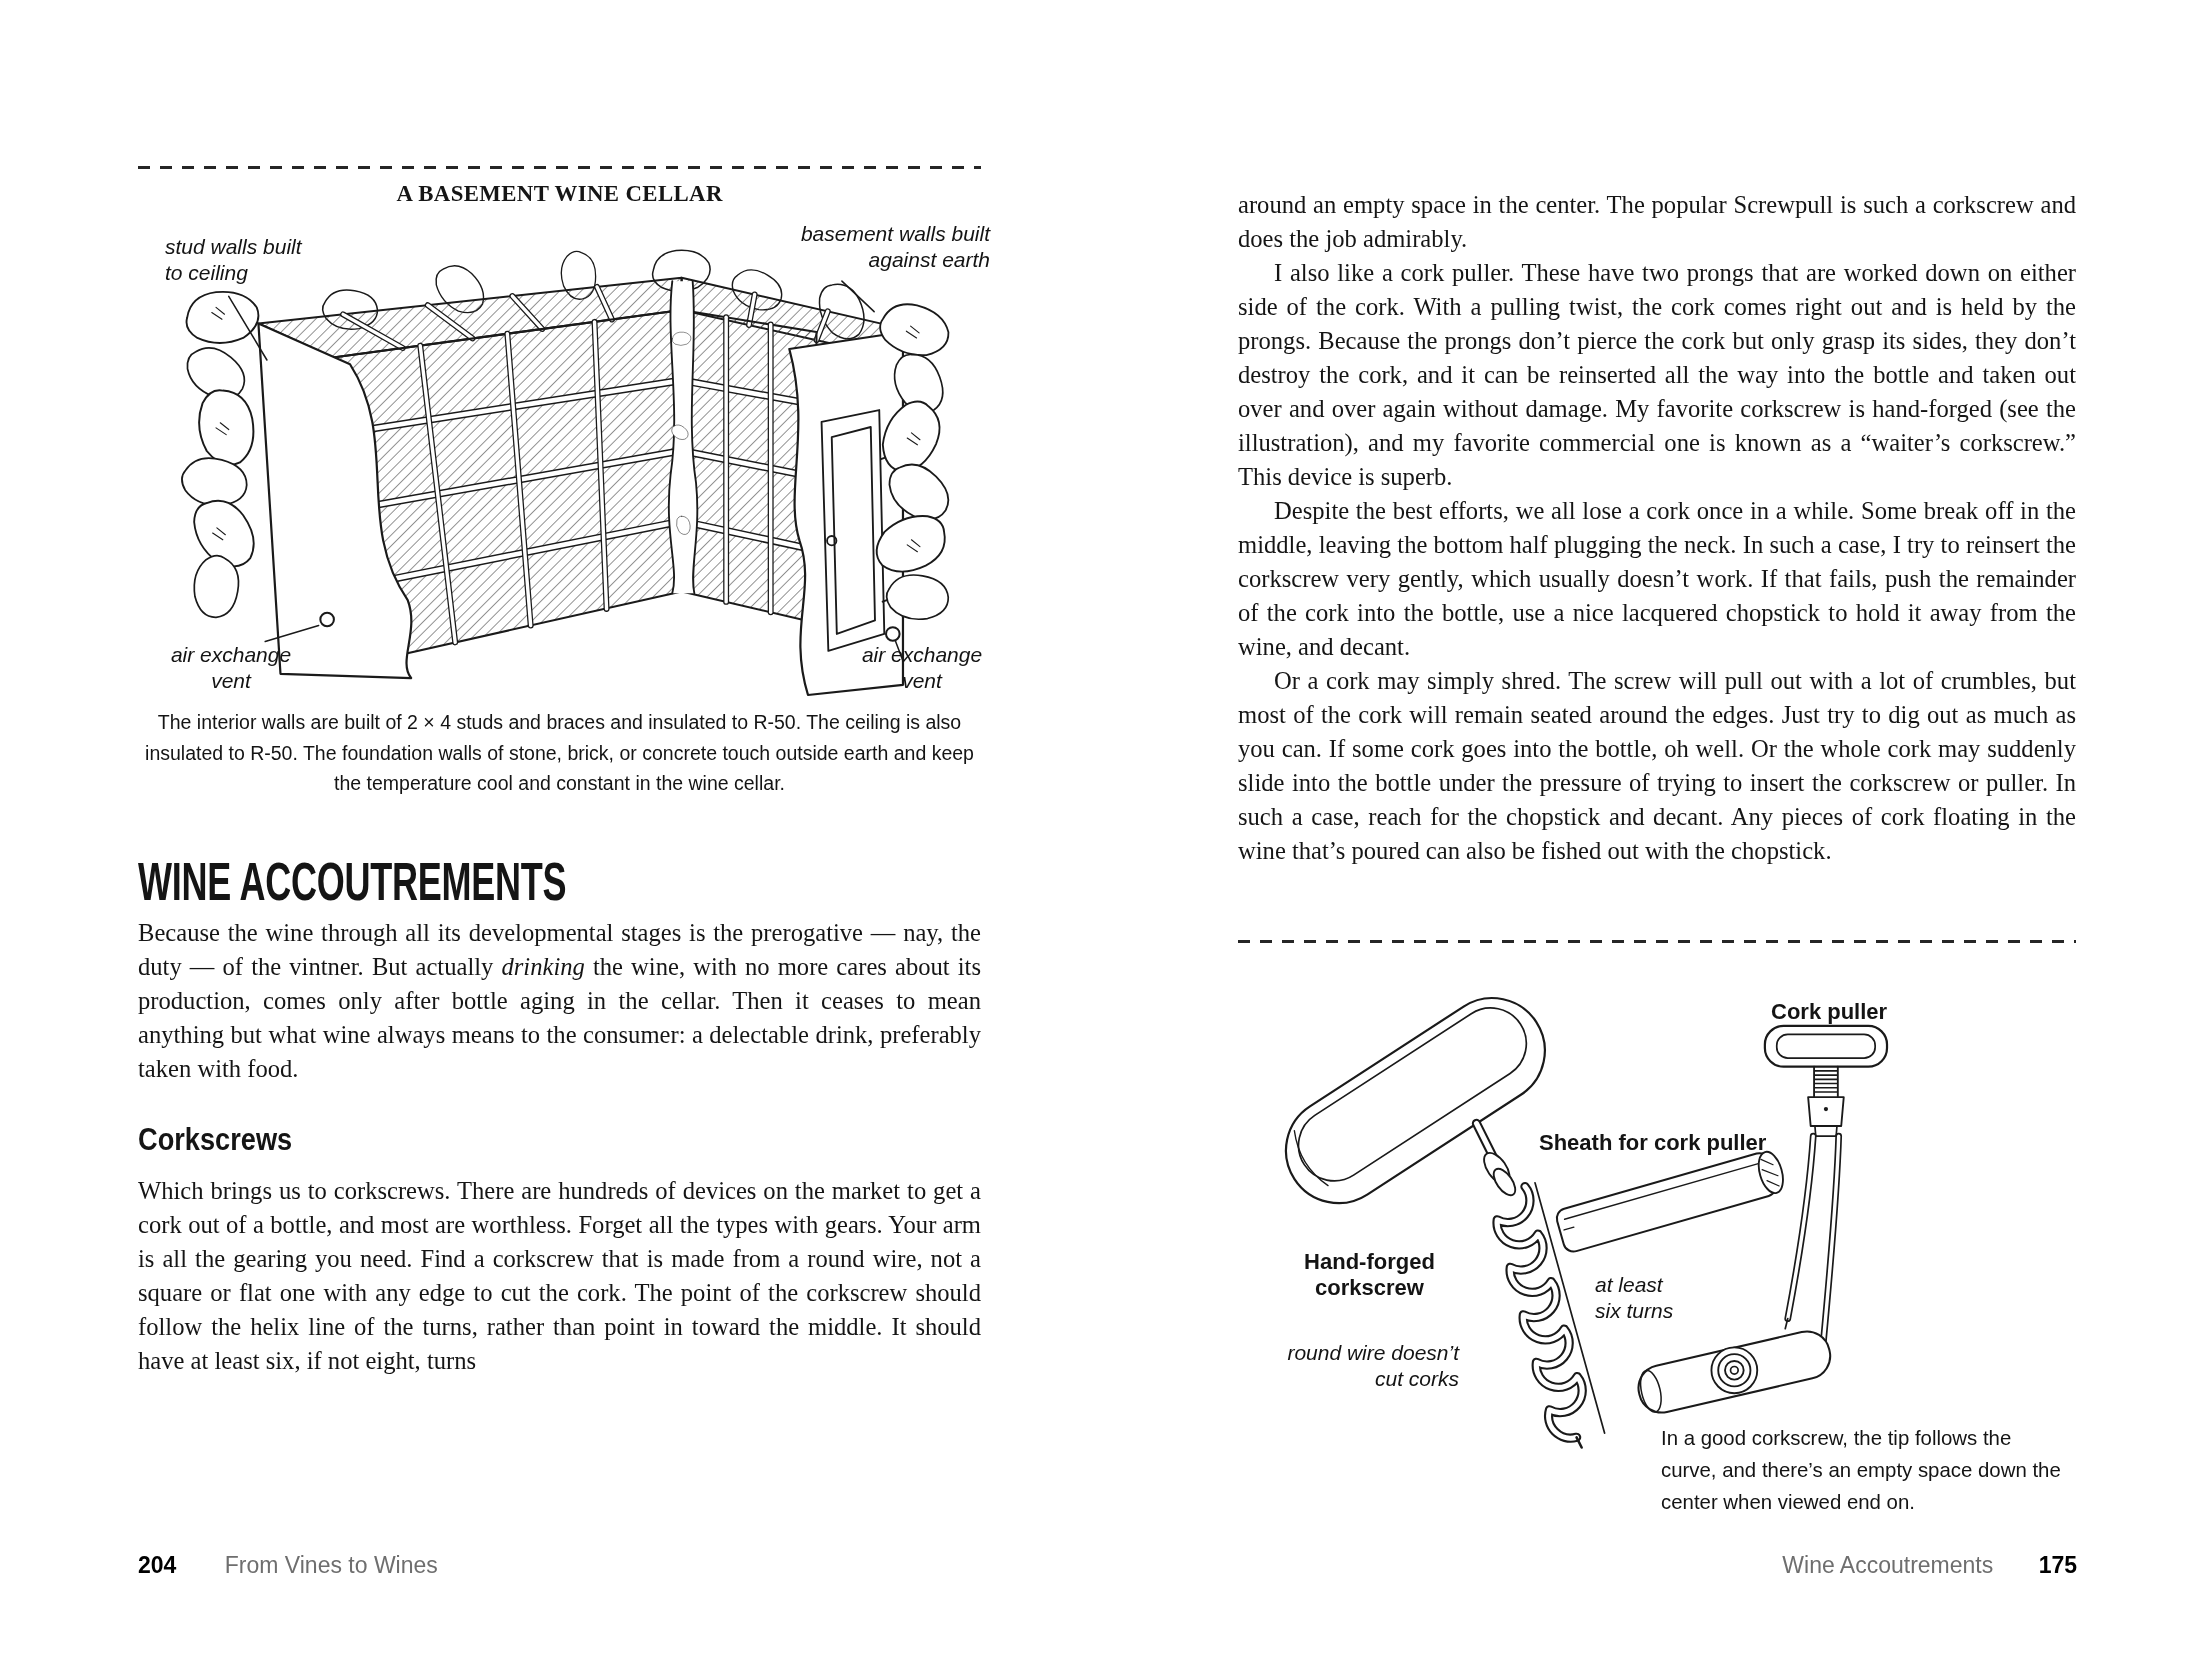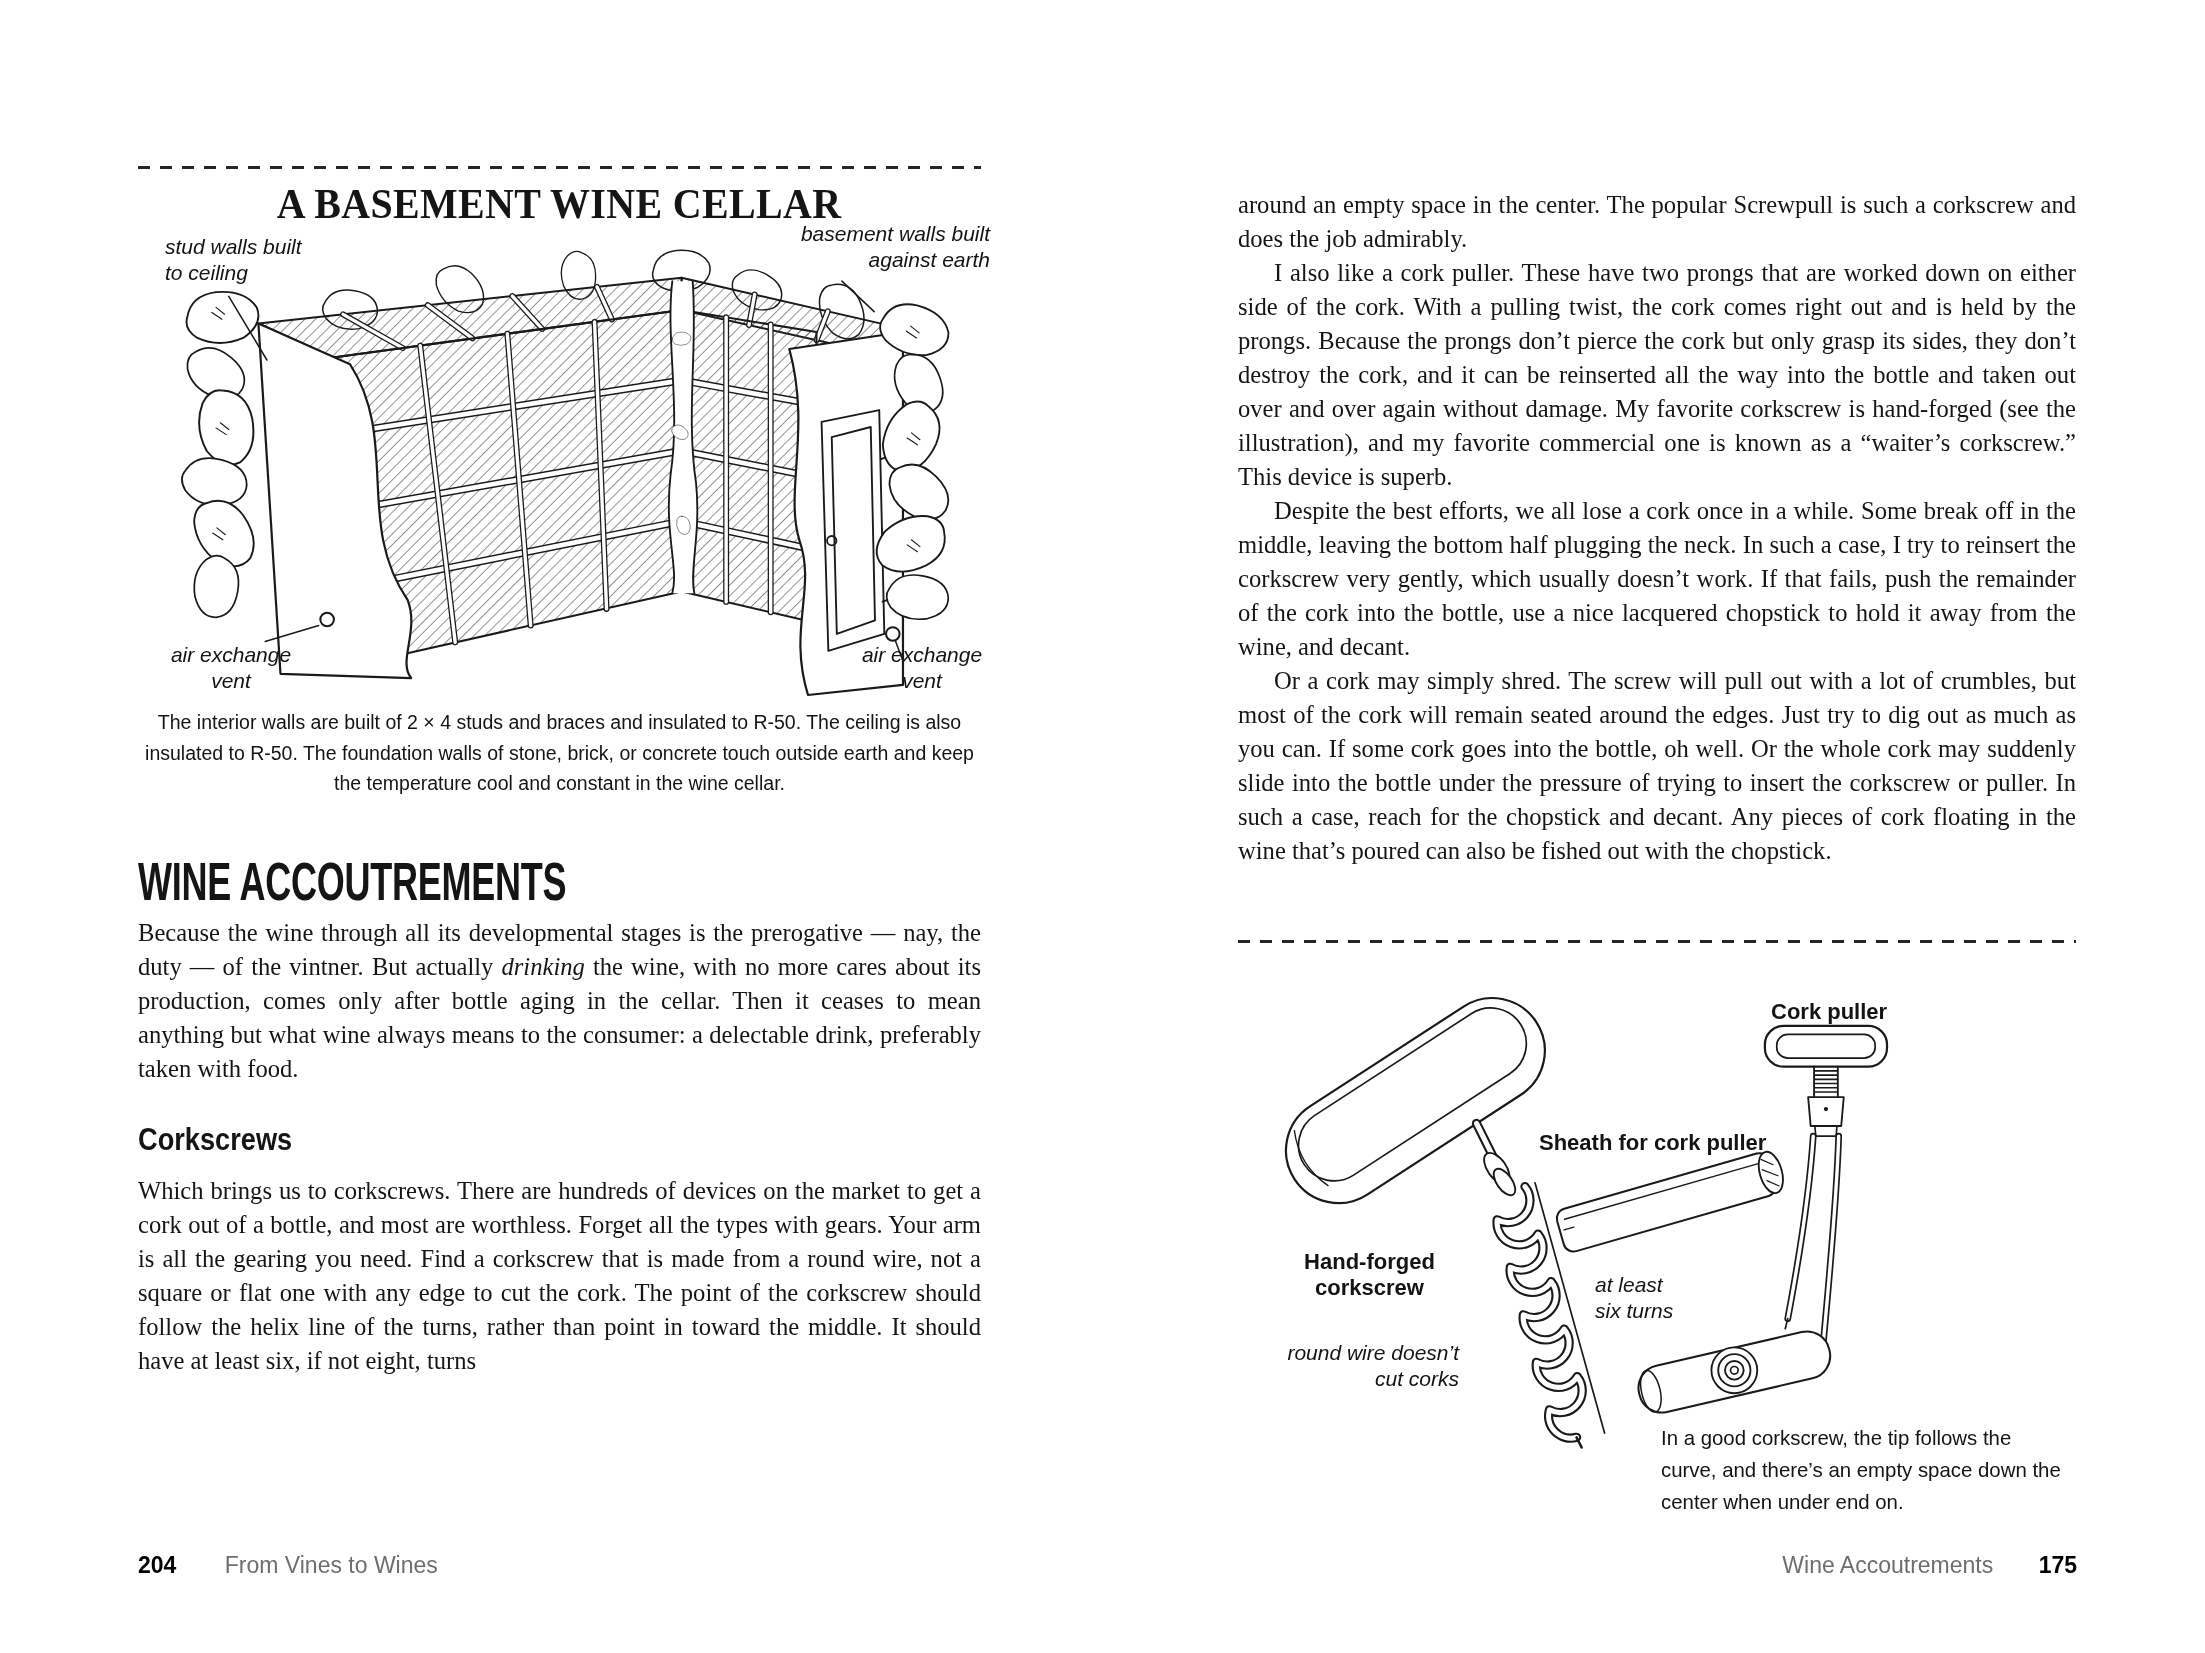--- a/index.html
+++ b/index.html
@@ -2,21 +2,21 @@
 <html style="font-size:13.6px"><head>
 <meta charset="utf-8">
 <style>
   html,body{margin:0;padding:0;background:#ffffff;}
   .page{position:relative;width:2205px;height:1654px;background:#fff;overflow:hidden;
         font-family:"Liberation Serif", serif;color:#151515;}
   .abs{position:absolute;}
   
   .rule-dashed{height:2.5px;background:repeating-linear-gradient(to right,#262626 0 12px,transparent 12px 22px);}
   
-  .fig-title{width:843px;text-align:center;font-weight:bold;font-size:42px;letter-spacing:0.4px;}
+  .fig-title{width:843px;text-align:center;font-weight:bold;font-size:24px;letter-spacing:0.4px;}
   .fig-title>span{display:inline-block;transform:scaleX(.95);transform-origin:center;}
   
   .heading span{display:inline-block;font-family:"Liberation Sans",sans-serif;font-weight:bold;
        font-size:53px;letter-spacing:-0.4px;transform:scaleX(.68);transform-origin:left top;white-space:nowrap;}
   .subheading span{display:inline-block;font-family:"Liberation Sans",sans-serif;font-weight:bold;
        font-size:32px;transform:scaleX(.85);transform-origin:left top;white-space:nowrap;}
   
   .body-col{width:843px;font-size:24.6px;line-height:34px;text-align:justify;}
   .body-col p{margin:0;}
   .body-col p.indent{text-indent:36px;}
@@ -315,21 +315,21 @@
     <div>corkscrew</div>
   </div>
   <div class="abs lbl it" style="left:1595px;top:1272px;">
     <div>at least</div>
     <div>six turns</div>
   </div>
   <div class="abs lbl it rt" style="left:1277px;top:1340px;width:182px;">
     <div>round wire doesn’t</div>
     <div>cut corks</div>
   </div>
-  <div class="abs fig-caption2" style="left:1661px;top:1422px;width:407px;">In a good corkscrew, the tip follows the curve, and there’s an empty space down the center when under end on.</div>
+  <div class="abs fig-caption2" style="left:1661px;top:1422px;width:407px;">In a good corkscrew, the tip follows the curve, and there’s an empty space down the center when viewed end on.</div>
 
   <div class="abs footer" style="left:1662px;top:1552px;width:415px;text-align:right;">
     <span class="ttl">Wine Accoutrements</span>
     <span class="num" style="margin-left:39px;">175</span>
   </div>
 
 </div>
 
 
 </body></html>

